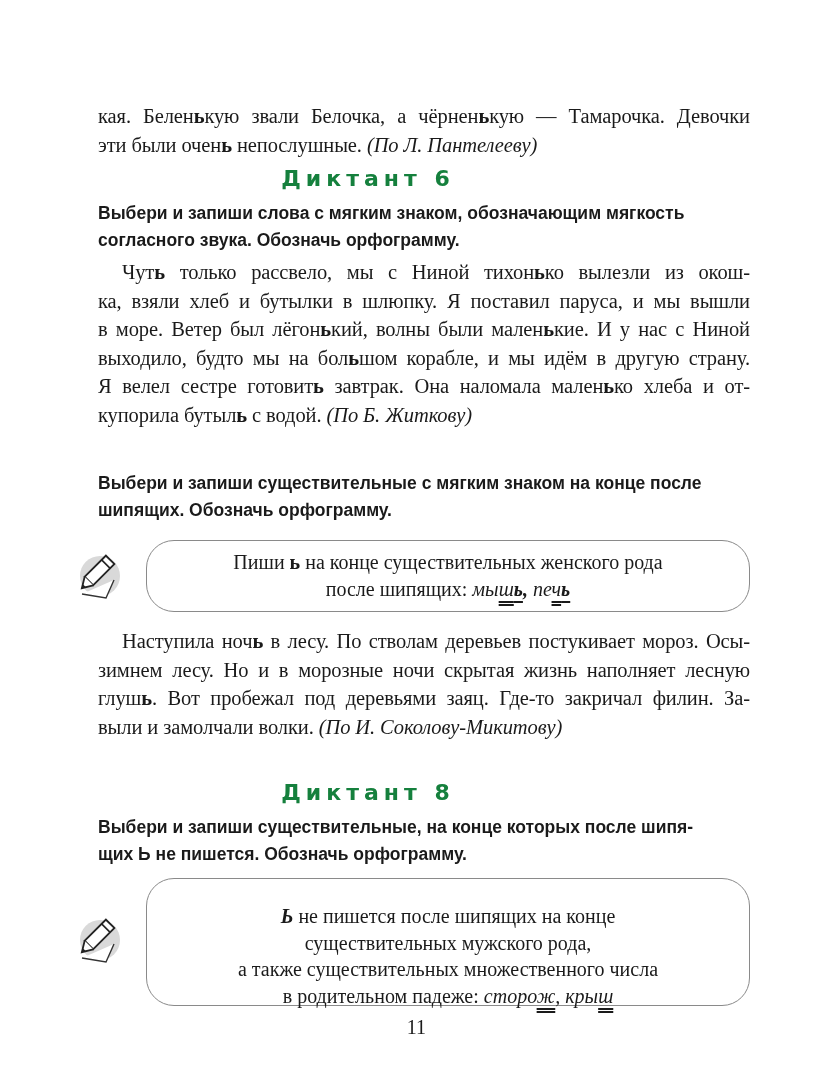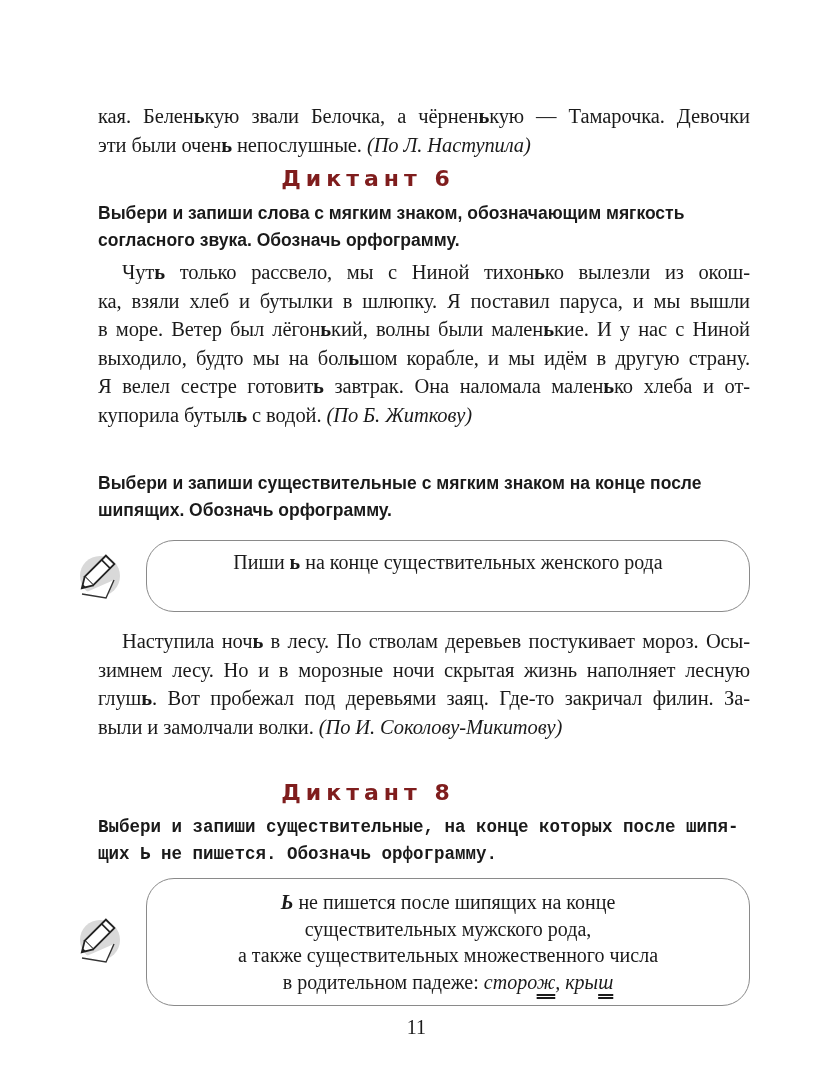--- a/index.html
+++ b/index.html
@@ -15,21 +15,21 @@
     text-align: justify; letter-spacing: -0.1px;
   }
   .para .ln { display: block; text-align: justify; text-align-last: justify; white-space: nowrap; }
   .para .ln.last { text-align-last: left; }
   .para .ln.indent { padding-left: 24px; }
   b.s { font-weight: bold; }
   i.src { font-style: italic; }
   .heading {
     position: absolute; left: 0; width: 736px; text-align: center;
     font-family: "DejaVu Sans", sans-serif; font-size: 22px; font-weight: bold;
-    letter-spacing: 5px; color: #7f1d1d;
+    letter-spacing: 5px; color: #15803d;
   }
   .task {
     position: absolute; left: 98px; width: 652px;
     font-family: "Liberation Sans", sans-serif; font-weight: bold;
     font-size: 17.5px; line-height: 27px; color: #1a1a1a;
   }
   .task .ln { display: block; white-space: nowrap; }
   .rule-box {
     position: absolute; left: 146px; width: 604px;
     border: 1.5px solid #8a8a8a; border-radius: 28px;
@@ -46,21 +46,21 @@
     font-size: 20px; color: #1a1a1a;
   }
 </style>
 </head>
 <body>
 
 <div class="page">
 
   <div class="para" style="top:86px;margin-top:16px;">
     <span class="ln"><span>кая. Белен</span><b class="s">ь</b><span>кую звали Белочка, а чёрнен</span><b class="s">ь</b><span>кую — Тамарочка. Девочки</span></span>
-    <span class="ln last"><span>эти были очен</span><b class="s">ь</b><span> непослушные. </span><i class="src">(По Л. Наступила)</i></span>
+    <span class="ln last"><span>эти были очен</span><b class="s">ь</b><span> непослушные. </span><i class="src">(По Л. Пантелееву)</i></span>
   </div>
 
   <div class="heading" style="top:166px;">Диктант 6</div>
   <div class="task" style="top:200px;">
     <span class="ln">Выбери и запиши слова с мягким знаком, обозначающим мягкость</span>
     <span class="ln">согласного звука. Обозначь орфограмму.</span>
   </div>
   <div class="para" style="top:258px;">
     <span class="ln indent"><span>Чут</span><b class="s">ь</b><span> только рассвело, мы с Ниной тихон</span><b class="s">ь</b><span>ко вылезли из окош-</span></span>
     <span class="ln"><span>ка, взяли хлеб и бутылки в шлюпку. Я поставил паруса, и мы вышли</span></span>
@@ -80,46 +80,47 @@
     <path d="M12 46 L36 50 L44 32" fill="#fff" stroke="#333" stroke-width="1.4"></path>
     <g transform="rotate(45 26 26)">
       <rect x="20" y="6" width="12" height="30" fill="#fff" stroke="#222" stroke-width="1.8"></rect>
       <line x1="20" y1="12" x2="32" y2="12" stroke="#222" stroke-width="1.6"></line>
       <path d="M20 36 L26 46 L32 36" fill="#fff" stroke="#222" stroke-width="1.8"></path>
       <path d="M24 42.5 L26 46 L28 42.5 Z" fill="#222"></path>
     </g>
   </svg>
   <div class="rule-box" style="top:540px; height:72px; padding-top:8px;">
     <span class="ln"><span>Пиши </span><b class="s">ь</b><span> на конце существительных женского рода</span></span>
+    <span class="ln"><span>после шипящих: </span><i><span>мы</span><span class="u2">ш</span><b class="u1">ь</b><b>, </b></i><i><span>пе</span><span class="u2">ч</span><b class="u1">ь</b></i></span>
   </div>
 
   <div class="para" style="top:627px;">
     <span class="ln indent"><span>Наступила ноч</span><b class="s">ь</b><span> в лесу. По стволам деревьев постукивает мороз. Осы-</span></span>
     <span class="ln"><span>зимнем лесу. Но и в морозные ночи скрытая жизнь наполняет лесную</span></span>
     <span class="ln"><span>глуш</span><b class="s">ь</b><span>. Вот пробежал под деревьями заяц. Где-то закричал филин. За-</span></span>
     <span class="ln last"><span>выли и замолчали волки. </span><i class="src">(По И. Соколову-Микитову)</i></span>
   </div>
 
   <div class="heading" style="top:780px;">Диктант 8</div>
-  <div class="task" style="top:814px;font-family:Liberation Mono, monospace;">
+  <div class="task" style="top:814px;">
     <span class="ln">Выбери и запиши существительные, на конце которых после шипя-</span>
     <span class="ln">щих Ь не пишется. Обозначь орфограмму.</span>
   </div>
 
   <svg class="pencil" style="left:70px; top:912px;" viewBox="0 0 56 56">
     <circle cx="30" cy="28" r="20" fill="#d9d9d9"></circle>
     <path d="M12 46 L36 50 L44 32" fill="#fff" stroke="#333" stroke-width="1.4"></path>
     <g transform="rotate(45 26 26)">
       <rect x="20" y="6" width="12" height="30" fill="#fff" stroke="#222" stroke-width="1.8"></rect>
       <line x1="20" y1="12" x2="32" y2="12" stroke="#222" stroke-width="1.6"></line>
       <path d="M20 36 L26 46 L32 36" fill="#fff" stroke="#222" stroke-width="1.8"></path>
       <path d="M24 42.5 L26 46 L28 42.5 Z" fill="#222"></path>
     </g>
   </svg>
-  <div class="rule-box" style="top:878px; height:128px; padding-top:10px;">
+  <div class="rule-box" style="top:878px; height:128px; padding-top:24px;">
     <span class="ln"><b><i>Ь</i></b><span> не пишется после шипящих на конце</span></span>
     <span class="ln"><span>существительных мужского рода,</span></span>
     <span class="ln"><span>а также существительных множественного числа</span></span>
     <span class="ln"><span>в родительном падеже: </span><i><span>сторо</span><span class="u2">ж</span><span>, </span></i><i><span>кры</span><span class="u2">ш</span></i></span>
   </div>
 
   <div class="pageno">11</div>
 </div>
 
 </body></html>

